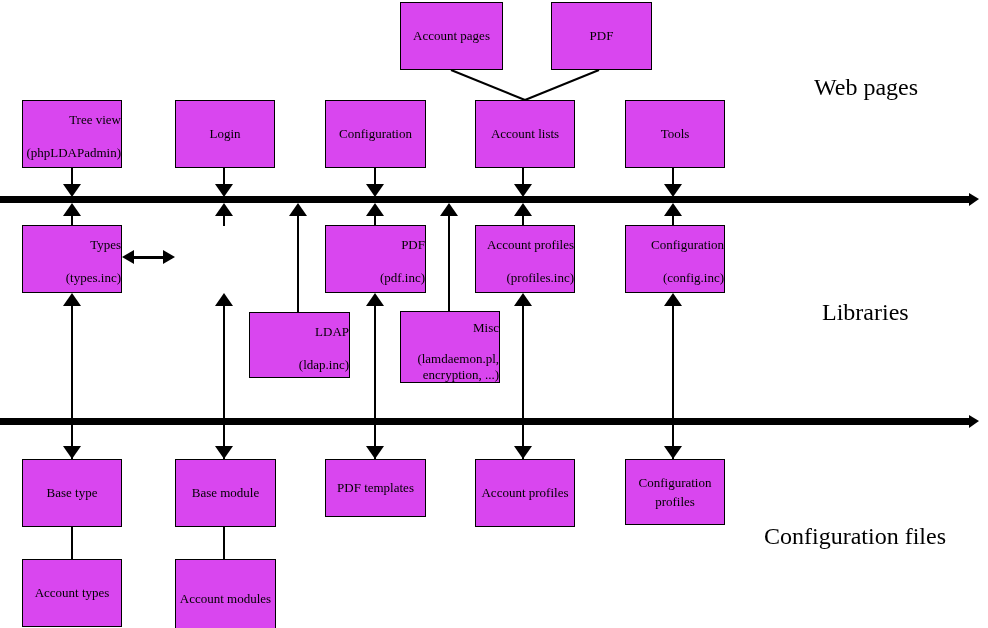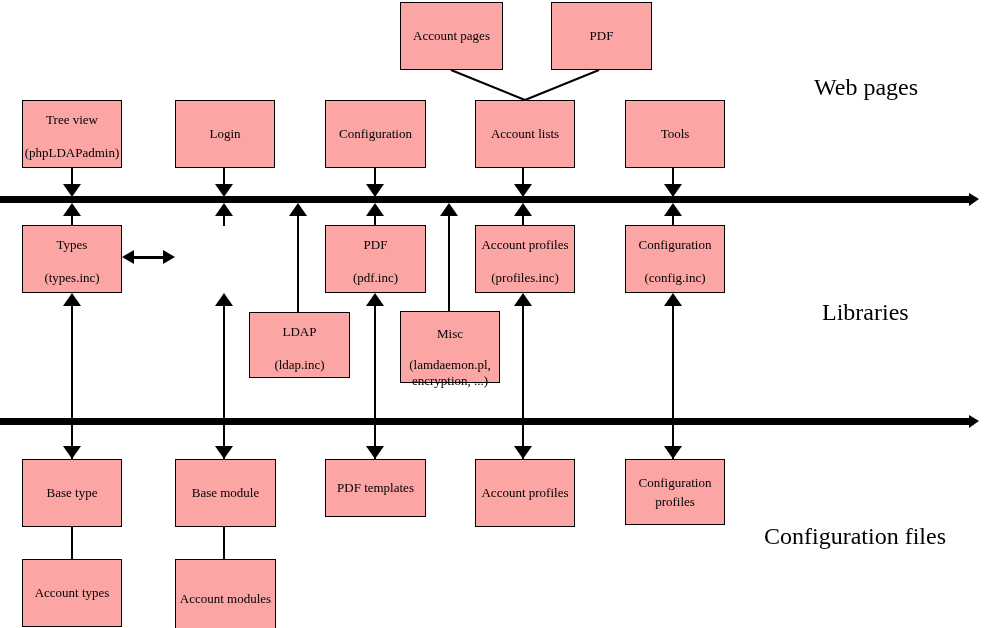--- a/index.html
+++ b/index.html
@@ -1,23 +1,23 @@
 <!DOCTYPE html>
 <html><head>
 <meta charset="utf-8">
 <style>
   html,body{margin:0;padding:0;background:#fff;}
   #stage{position:relative;width:988px;height:628px;background:#ffffff;overflow:hidden;
          font-family:"Liberation Serif", serif;color:#000;}
-  .box{position:absolute;border:1px solid #000;background:#fca5a5;box-sizing:border-box;
-       font-size:13px;text-align:center;}
+  .box{position:absolute;border:1px solid #000;background:#d946ef;box-sizing:border-box;
+       font-size:13px;text-align:right;}
   .box.center{display:flex;align-items:center;justify-content:center;}
   .box.two-line{padding-top:2px;line-height:33px;}
   .box.stack{display:flex;flex-direction:column;align-items:center;justify-content:center;line-height:19px;}
-  .box.misc{padding-top:14px;line-height:16px;}
+  .box.misc{padding-top:8px;line-height:16px;}
   .box.misc .gap{margin-bottom:15px;display:block;}
   .vline{position:absolute;width:2px;background:#000;}
   .hline{position:absolute;height:3px;background:#000;}
   .bus{position:absolute;left:0;width:970px;height:7px;background:#000;}
   .bus-tip{position:absolute;width:0;height:0;border-top:6px solid transparent;
            border-bottom:7px solid transparent;border-left:10px solid #000;}
   .arr{position:absolute;width:0;height:0;}
   .arr.down{border-left:9px solid transparent;border-right:9px solid transparent;border-top:13px solid #000;}
   .arr.up{border-left:9px solid transparent;border-right:9px solid transparent;border-bottom:13px solid #000;}
   .arr.left{border-top:7px solid transparent;border-bottom:7px solid transparent;border-right:12px solid #000;}

